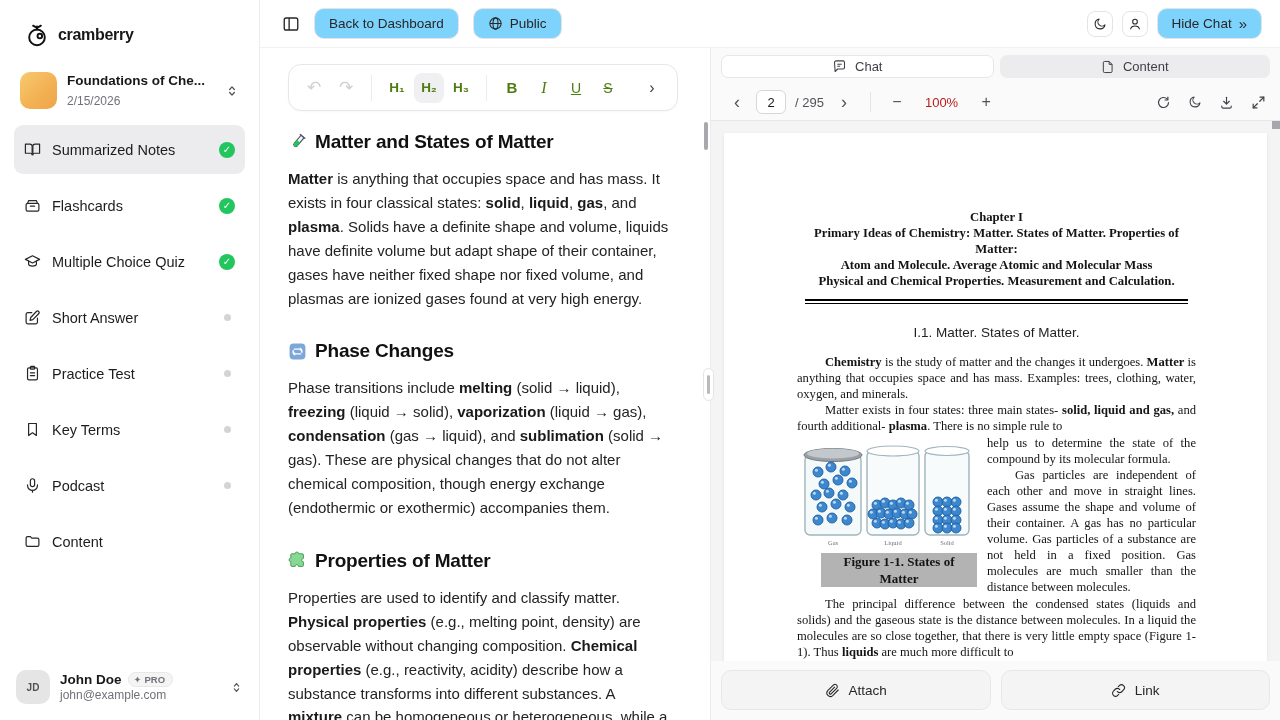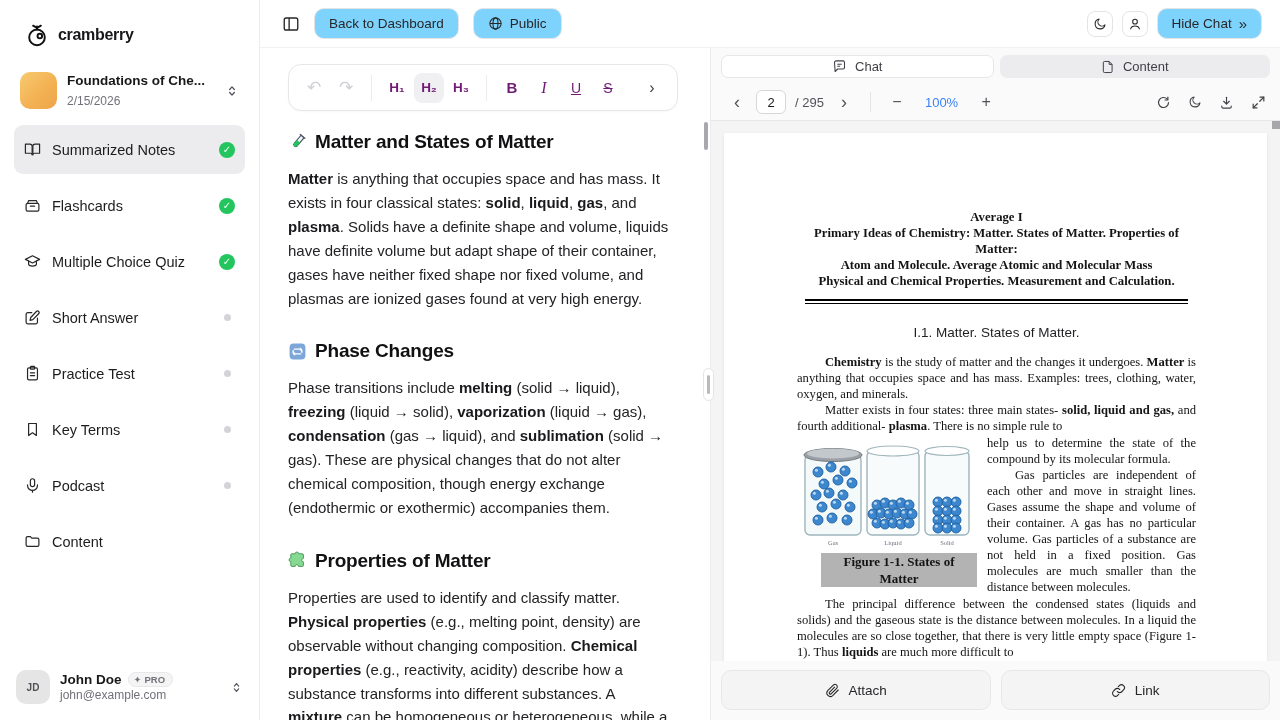--- a/index.html
+++ b/index.html
@@ -54,21 +54,21 @@
   .tb-toggle { color:#27272a; cursor:pointer; display:flex; }
 
   .content-row { flex:1; display:flex; min-height:0; position:relative; }
 
   
   .editor { width:450px; flex:none; background:#fff; position:relative; overflow:hidden; }
   .toolbar { margin:16px 32px 0 28px; height:47px; border:1px solid #e7e7ea; border-radius:13px;
     display:flex; align-items:center; padding:0 10px; gap:2px;
     box-shadow:0 1px 2px rgba(0,0,0,0.03); background:#fff; }
   .tbtn { min-width:30px; height:30px; padding:0 6px; border-radius:8px; display:flex;
-    align-items:center; justify-content:center; font-size:14px; color:#701a75; cursor:pointer; }
+    align-items:center; justify-content:center; font-size:14px; color:#4d7c0f; cursor:pointer; }
   .tbtn.disabled { color:#cfcfd4; }
   .tbtn.active { background:#f0f0f2; }
   .tbtn.fmt-b { font-weight:700; font-size:15px; }
   .tbtn.fmt-i { font-style:italic; font-family:"Liberation Serif",serif; font-size:16px; }
   .tbtn.fmt-u { text-decoration:underline; }
   .tbtn.fmt-s { text-decoration:line-through; }
   .tbtn.hbtn { font-size:13.5px; font-weight:600; }
   .tsep { width:1px; height:26px; background:#ececee; margin:0 8px; }
   .more-btn { margin-left:auto; font-size:16px; color:#3f3f46; }
   .notes { padding:20px 40px 0 28px; }
@@ -94,21 +94,21 @@
   .tab.active { background:#ececee; }
   .pdf-controls { height:36px; display:flex; align-items:center; padding:0 14px; gap:4px;
     color:#3f3f46; }
   .pc-btn { width:24px; height:24px; display:flex; align-items:center; justify-content:center;
     color:#52525b; cursor:pointer; font-size:15px; border-radius:6px; }
   .page-input { width:30px; height:24px; border:1px solid #d7d7db; border-radius:6px;
     background:#fff; text-align:center; font-size:13px; color:#18181b; margin:0 3px;
     font-family:"Liberation Sans",sans-serif; }
   .page-total { font-size:13px; color:#52525b; margin:0 4px 0 2px; }
   .pc-sep { width:1px; height:20px; background:#e4e4e7; margin:0 10px; }
-  .zoom-label { font-size:13px; color:#3b82f6; margin:9px 12px; }
+  .zoom-label { font-size:13px; color:#b91c1c; margin:9px 12px; }
   .pc-right { margin-left:auto; display:flex; align-items:center; gap:17px; color:#3f3f46; }
   .pc-ic { cursor:pointer; display:flex; }
   .pdf-area { flex:1; background:#f4f4f5; border-top:1px solid #e7e7ea; position:relative; overflow:hidden; }
   .pdf-scrollthumb { position:absolute; right:0; top:0; width:8px; height:8px; background:#a6a6ab; }
   .pdf-page { position:absolute; left:13px; top:12px; width:543px; height:660px; background:#fff;
     box-shadow:0 1px 3px rgba(0,0,0,0.08); padding:76px 71px 0 73px;
     font-family:"Liberation Serif","DejaVu Serif",serif; font-size:12.6px; line-height:16.1px;
     color:#141414; text-align:justify; }
   .chap-head { text-align:center; font-weight:700; font-size:12.7px; line-height:16px; }
   .dbl-rule { height:5px; border-top:2.5px solid #000; border-bottom:1px solid #000; margin:10px 8px 0; }
@@ -430,21 +430,21 @@
                   <path d="M9.5 20.5H3.5v-6"></path>
                   <path d="M3.5 20.5L10 14"></path>
                 </svg>
             </span>
           </div>
         </div>
 
         <div class="pdf-area">
           <div class="pdf-scrollthumb"></div>
           <div class="pdf-page">
-            <div class="chap-head">Average I</div>
+            <div class="chap-head">Chapter I</div>
             <div class="chap-head">Primary Ideas of Chemistry: Matter. States of Matter. Properties of Matter:</div>
             <div class="chap-head">Atom and Molecule. Average Atomic and Molecular Mass</div>
             <div class="chap-head">Physical and Chemical Properties. Measurement and Calculation.</div>
             <div class="dbl-rule"></div>
             <div class="sec-head">I.1. Matter. States of Matter.</div>
 
             <p class="pdf-p"><b>Chemistry</b> is the study of matter and the changes it undergoes. <b>Matter</b> is anything that occupies space and has mass. Examples: trees, clothing, water, oxygen, and minerals.</p>
             <p class="pdf-p">Matter exists in four states: three main states-  <b>solid, liquid and gas,</b> and fourth additional- <b>plasma</b>. There is no simple rule to</p>
 
             <div class="fig">

